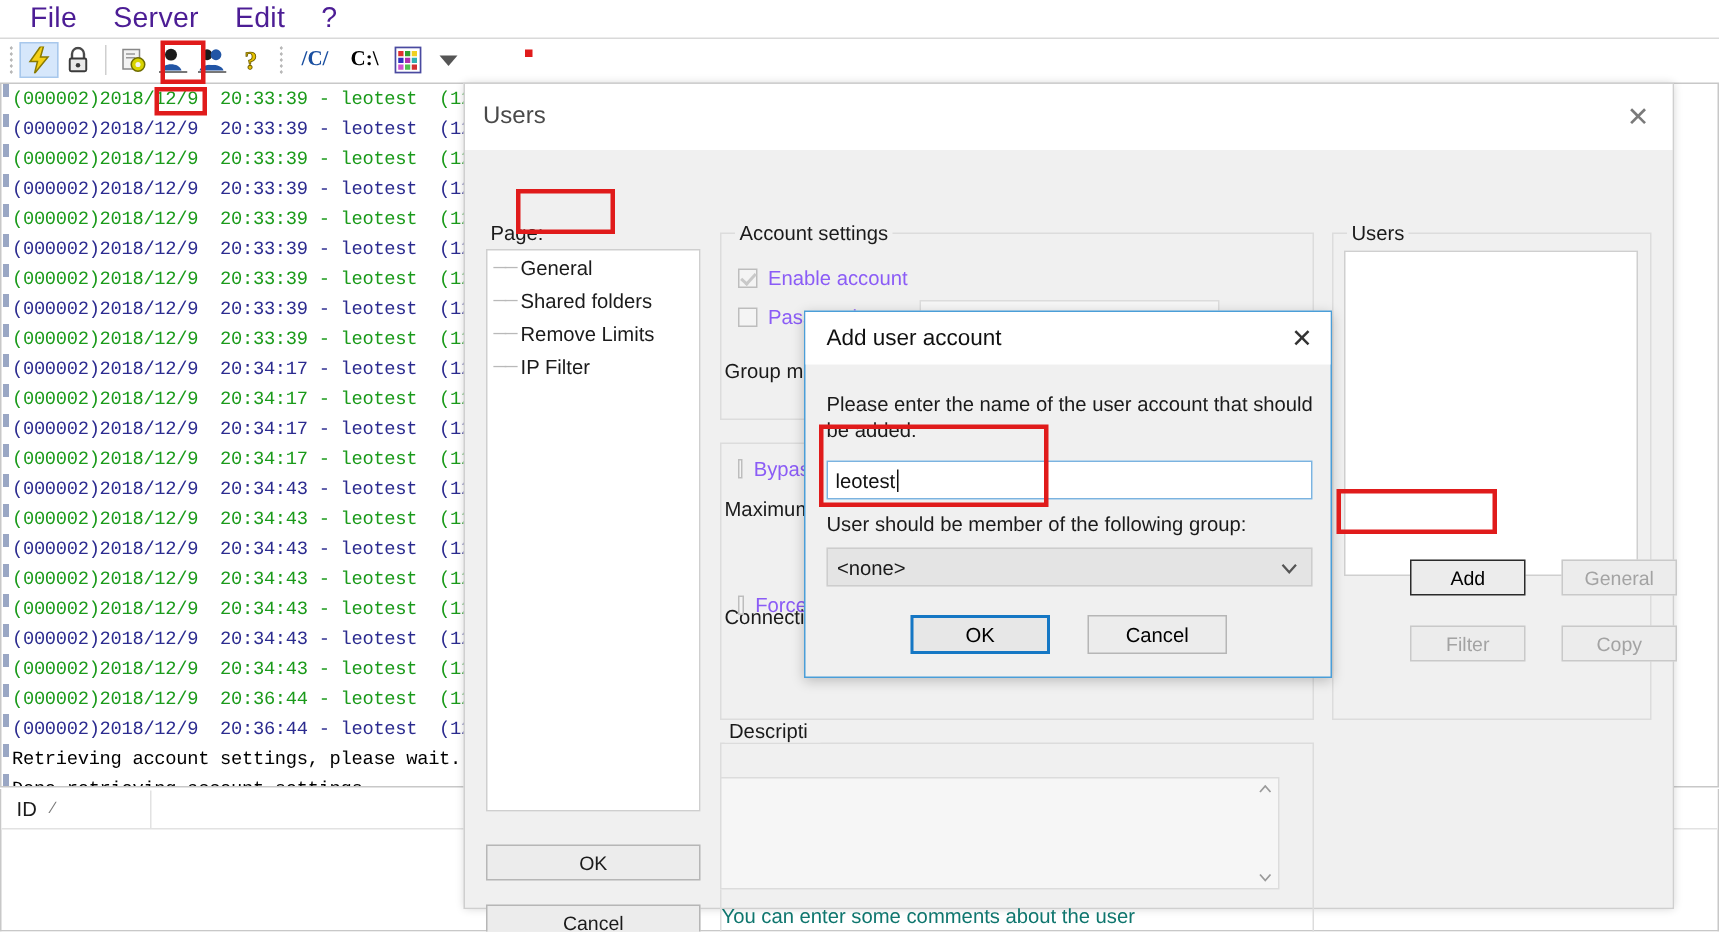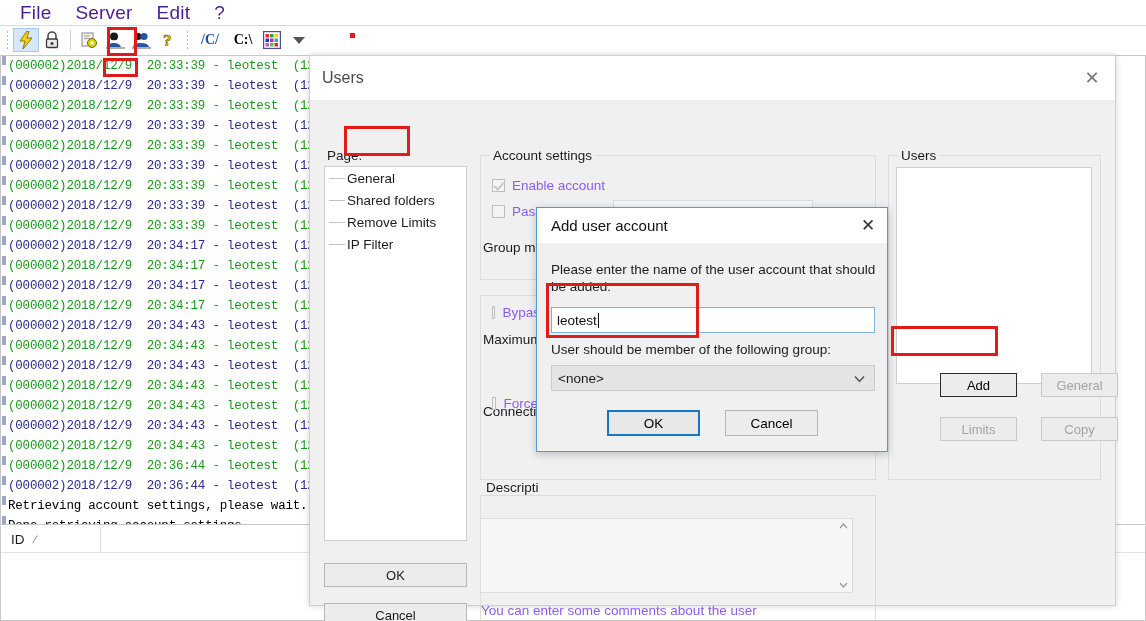--- a/index.html
+++ b/index.html
@@ -324,29 +324,29 @@
       <div style="position:absolute;left:170px;top:418px;width:373px;height:75px;background:#f6f6f6;border:1px solid #dcdcdc;box-sizing:border-box;">
         <div style="position:absolute;right:0px;top:0px;width:17px;height:73px;display:flex;flex-direction:column;justify-content:space-between;align-items:center;color:#9a9a9a;font-size:10px;padding:4px 0;box-sizing:border-box;">
           <svg width="9" height="6" viewBox="0 0 9 6">
               <polyline points="1,5 4.5,1 8,5" fill="none" stroke="#9a9a9a" stroke-width="1.2"></polyline>
             </svg>
           <svg width="9" height="6" viewBox="0 0 9 6">
               <polyline points="1,1 4.5,5 8,1" fill="none" stroke="#9a9a9a" stroke-width="1.2"></polyline>
             </svg>
         </div>
       </div>
-      <div style="position:absolute;left:171px;top:503px;font-size:13.5px;color:#8b5cf6;">You can enter some comments about the user</div>
+      <div style="position:absolute;left:171px;top:503px;font-size:13.5px;color:#0f766e;">You can enter some comments about the user</div>
 
       <div class="groupbox" id="userlist-box"></div>
       <div class="grp-label" id="userlist-label">Users</div>
       <div id="userlist"></div>
 
       <div class="ubtn default" style="left:586px;top:273px;">Add</div>
       <div class="ubtn disabled" style="left:687px;top:273px;">General</div>
-      <div class="ubtn disabled" style="left:586px;top:317px;">Limits</div>
+      <div class="ubtn disabled" style="left:586px;top:317px;">Filter</div>
       <div class="ubtn disabled" style="left:687px;top:317px;">Copy</div>
 
     </div>
   </div>
 
   <div id="add-modal">
     <div id="add-titlebar">
       <div id="add-title">Add user account</div>
       <div id="add-close">✕</div>
     </div>

